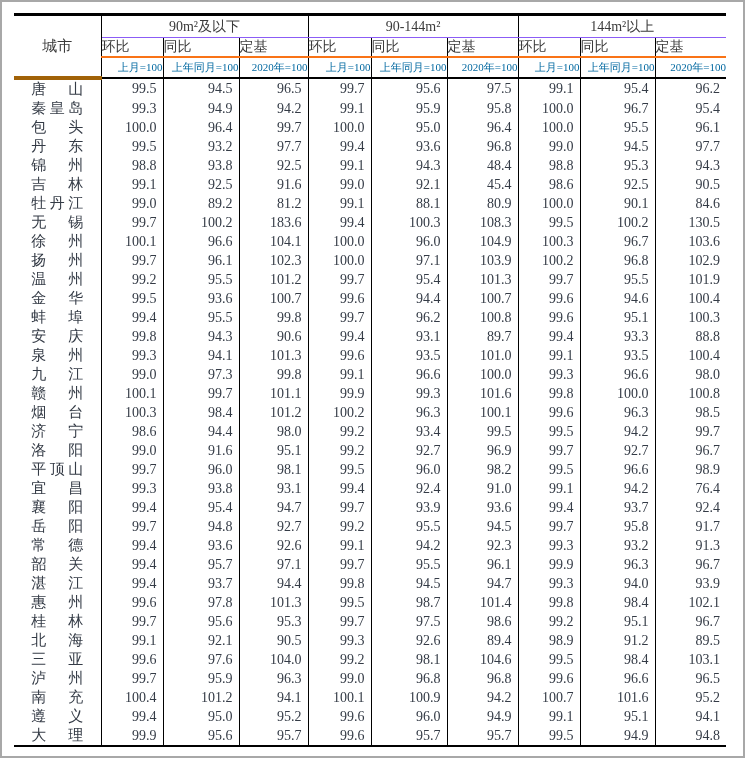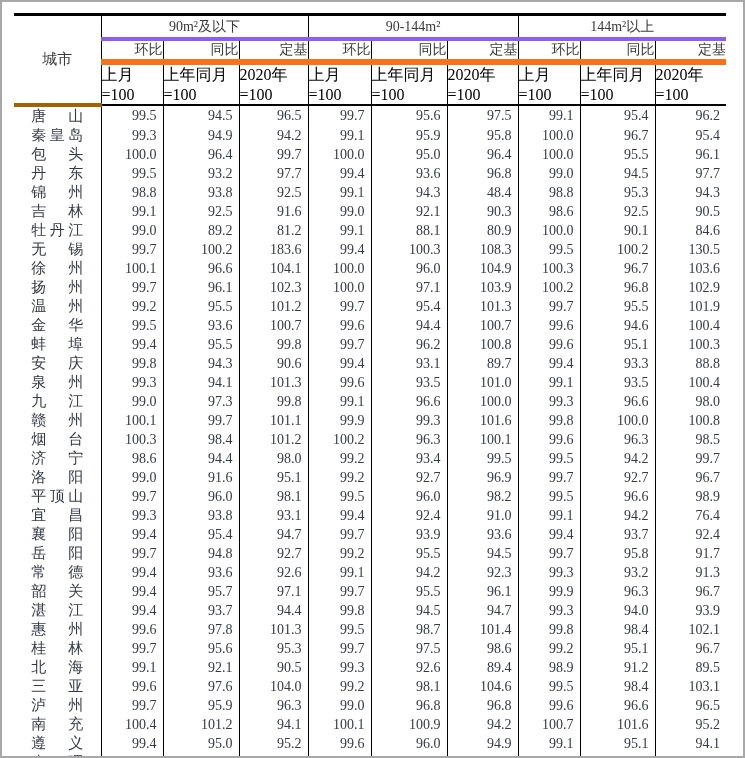--- a/index.html
+++ b/index.html
@@ -23,30 +23,30 @@
   }
   th,td{padding:0;font-weight:normal;}
   th.city-h{
     font-size:15px;text-align:center;
     border-right:1px solid #000;
     border-bottom:4px solid #a16207;
     color:#3a3a3a;
   }
   th.group{
     height:21px;font-size:14px;text-align:center;
-    border-bottom:4px solid #8b5cf6;color:#3a3a3a;
+    border-bottom:1px solid #8b5cf6;color:#3a3a3a;
   }
   th.gb{border-left:1px solid #000;}
   th.sub{
-    height:17px;font-size:14px;text-align:right;
-    border-left:1px solid #000;border-bottom:6px solid #f97316;color:#3a3a3a;
+    height:17px;font-size:14px;text-align:left;
+    border-left:1px solid #000;border-bottom:2px solid #f97316;color:#3a3a3a;
   }
   th.base{
-    height:19px;font-size:16px;text-align:left;
-    border-left:1px solid #000;border-bottom:2px solid #000;color:#000000;
+    height:19px;font-size:11px;text-align:right;
+    border-left:1px solid #000;border-bottom:2px solid #000;color:#0369a1;
   }
   tbody td{height:18.9px;font-size:14px;}
   td.num{
     text-align:right;padding-right:6px;
     border-left:1px solid #000;
   }
   td.city{text-align:center;font-size:15px;text-decoration:underline;}
   .cityname{
     display:inline-block;width:52px;
     text-align:justify;text-align-last:justify;
@@ -161,21 +161,21 @@
           <td class="num">95.3</td>
           <td class="num">94.3</td>
         </tr>
         <tr>
           <td class="city"><span class="cityname">吉林</span></td>
           <td class="num">99.1</td>
           <td class="num">92.5</td>
           <td class="num">91.6</td>
           <td class="num">99.0</td>
           <td class="num">92.1</td>
-          <td class="num">90.3</td>
+          <td class="num">45.4</td>
           <td class="num">98.6</td>
           <td class="num">92.5</td>
           <td class="num">90.5</td>
         </tr>
         <tr>
           <td class="city"><span class="cityname">牡丹江</span></td>
           <td class="num">99.0</td>
           <td class="num">89.2</td>
           <td class="num">81.2</td>
           <td class="num">99.1</td>

